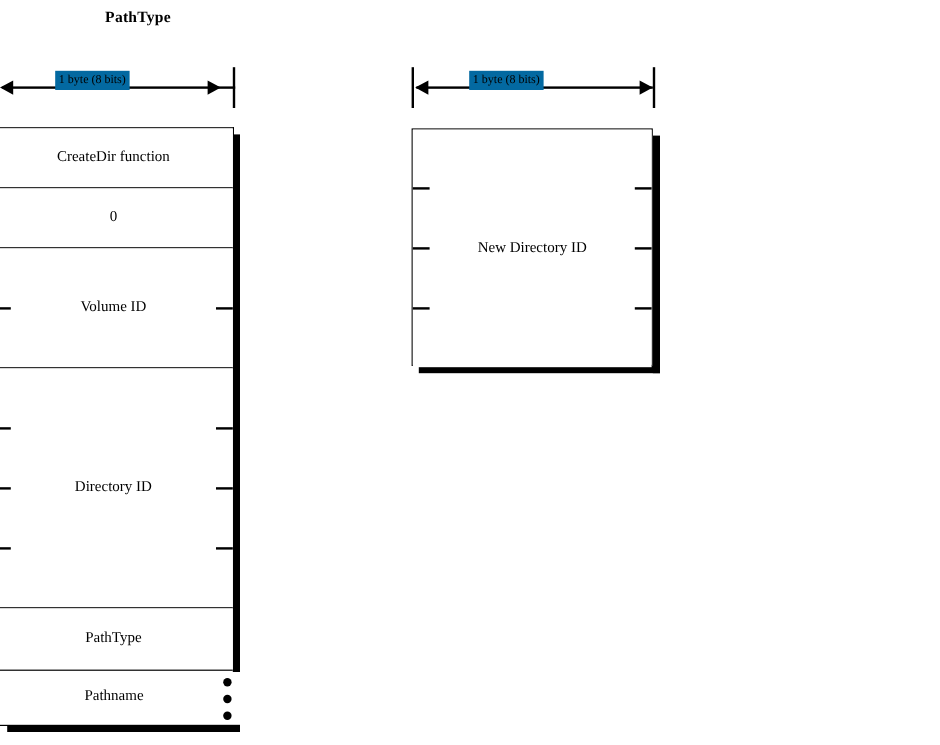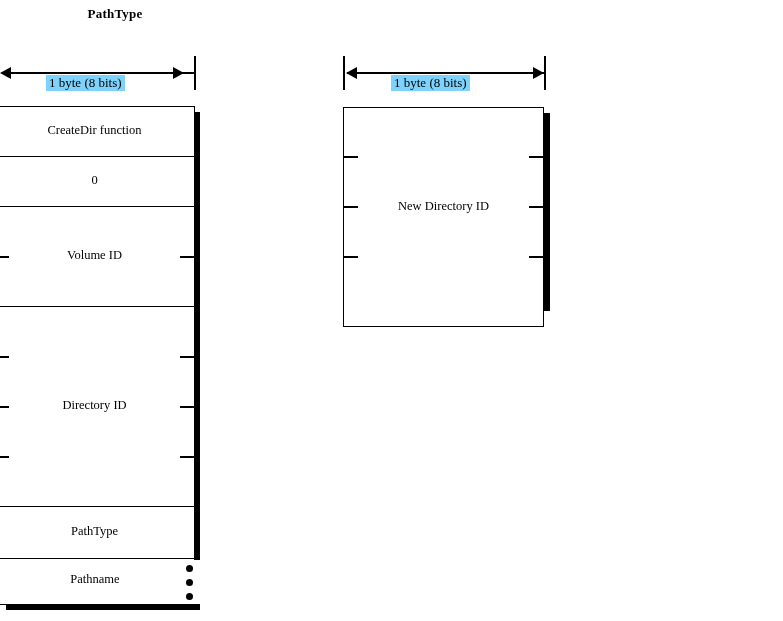--- a/index.html
+++ b/index.html
@@ -35,23 +35,23 @@
     height: 34px;
   }
   .ruler .line {
     position: absolute;
     top: 16px;
     height: 2px;
     background: #000;
   }
   .ruler .label {
     position: absolute;
-    top: 19px;
-    font-size: 13px;
-    background: #7dd3fc;
+    top: 3px;
+    font-size: 10px;
+    background: #0369a1;
     padding: 0 3px;
     white-space: nowrap;
     line-height: 16px;
   }
   .ruler .arrow-l,
   .ruler .arrow-r {
     position: absolute;
     top: 11px;
     width: 0;
     height: 0;
@@ -194,21 +194,21 @@
     <div class="line" style="left:4px; width:197px;"></div>
     <div class="arrow-l" style="left:3px;"></div>
     <div class="arrow-r" style="right:4px;"></div>
     <div class="label" style="left:48px;">1 byte (8 bits)</div>
     <div class="endtick" style="left:201px;"></div>
   </div>
 
   <div class="shadow-r" style="left:544px; top:113px; width:6px; height:198px;"></div>
   <div class="shadow-b" style="left:349px; top:305px; width:201px; height:6px;"></div>
 
-  <div class="pktbox" id="reply-box" style="left:343px; top:107px; width:201px; height:220px;">
+  <div class="pktbox" id="reply-box" style="left:343px; top:107px; width:201px; height:198px;">
     <div class="field last" style="top:0px; height:198px;">
       <div class="fname" style="top:91px;">New Directory ID</div>
       <div class="tick l" style="top:48px;"></div>
       <div class="tick r" style="top:48px;"></div>
       <div class="tick l" style="top:98px;"></div>
       <div class="tick r" style="top:98px;"></div>
       <div class="tick l" style="top:148px;"></div>
       <div class="tick r" style="top:148px;"></div>
     </div>
   </div>

